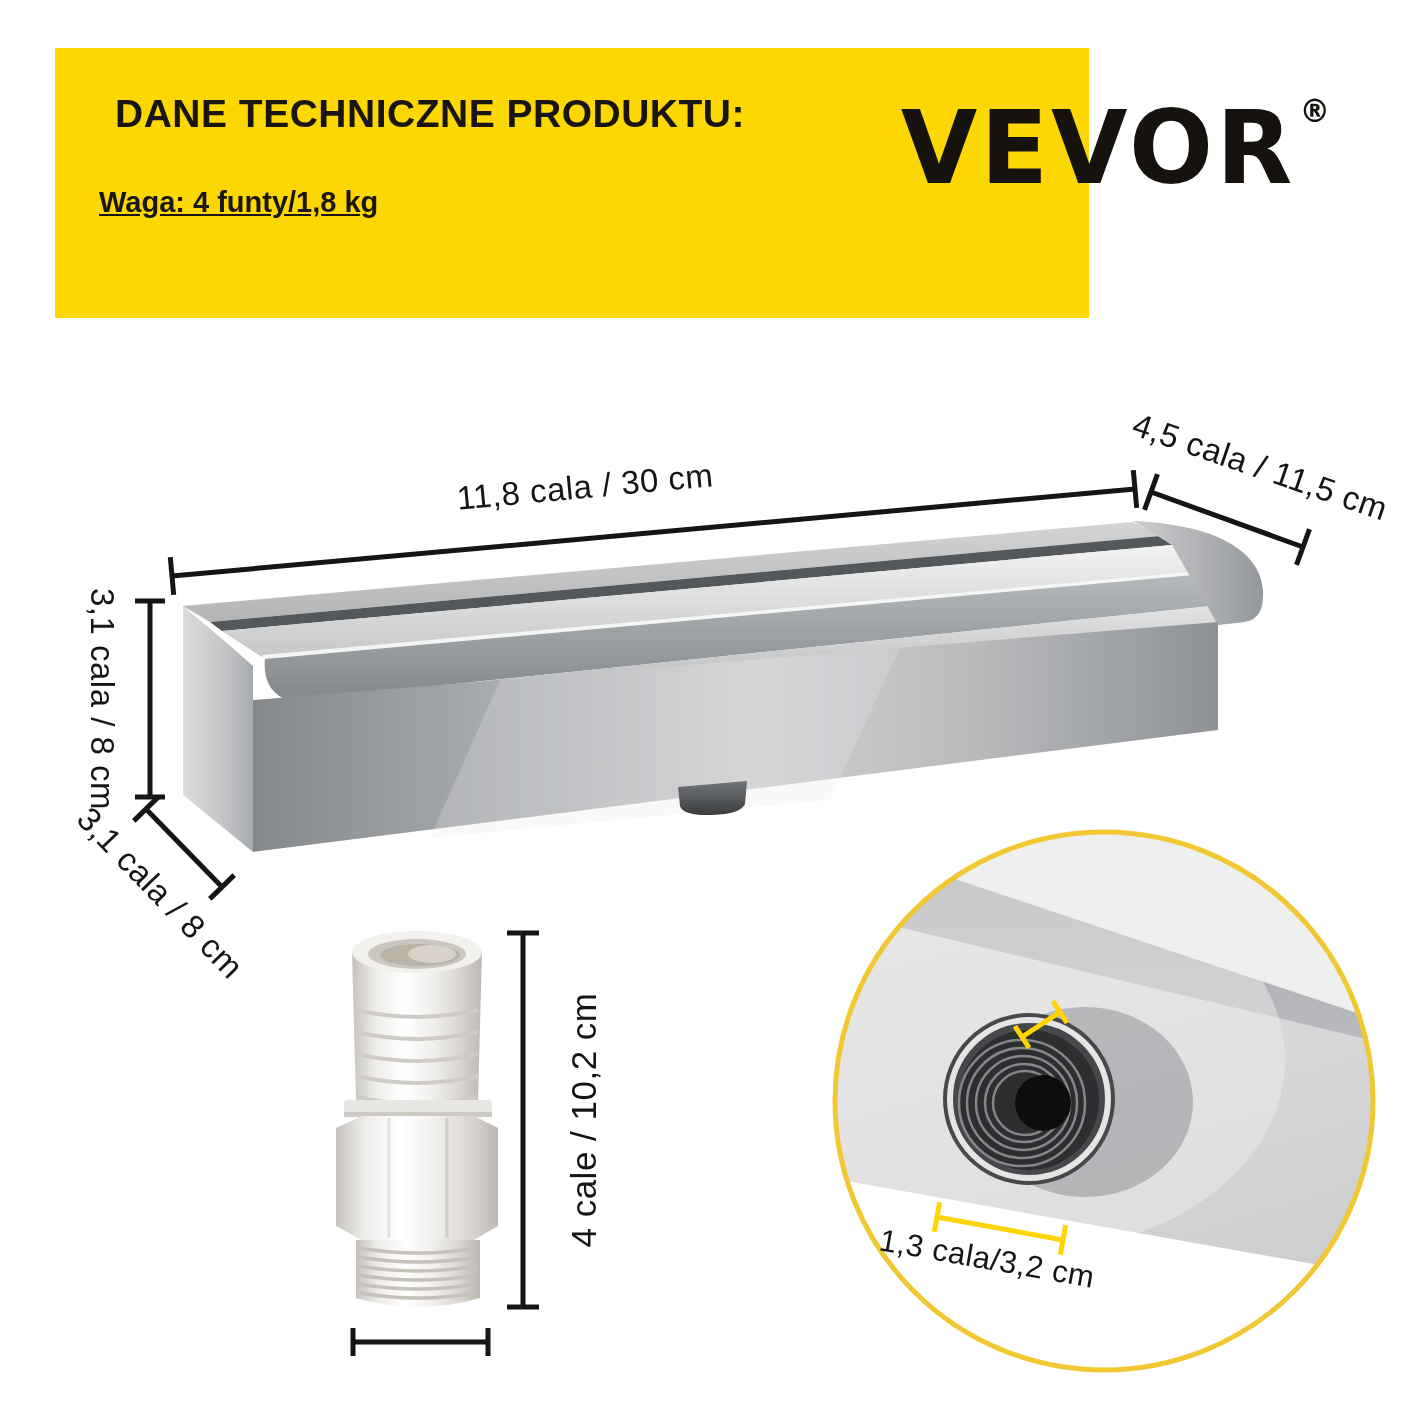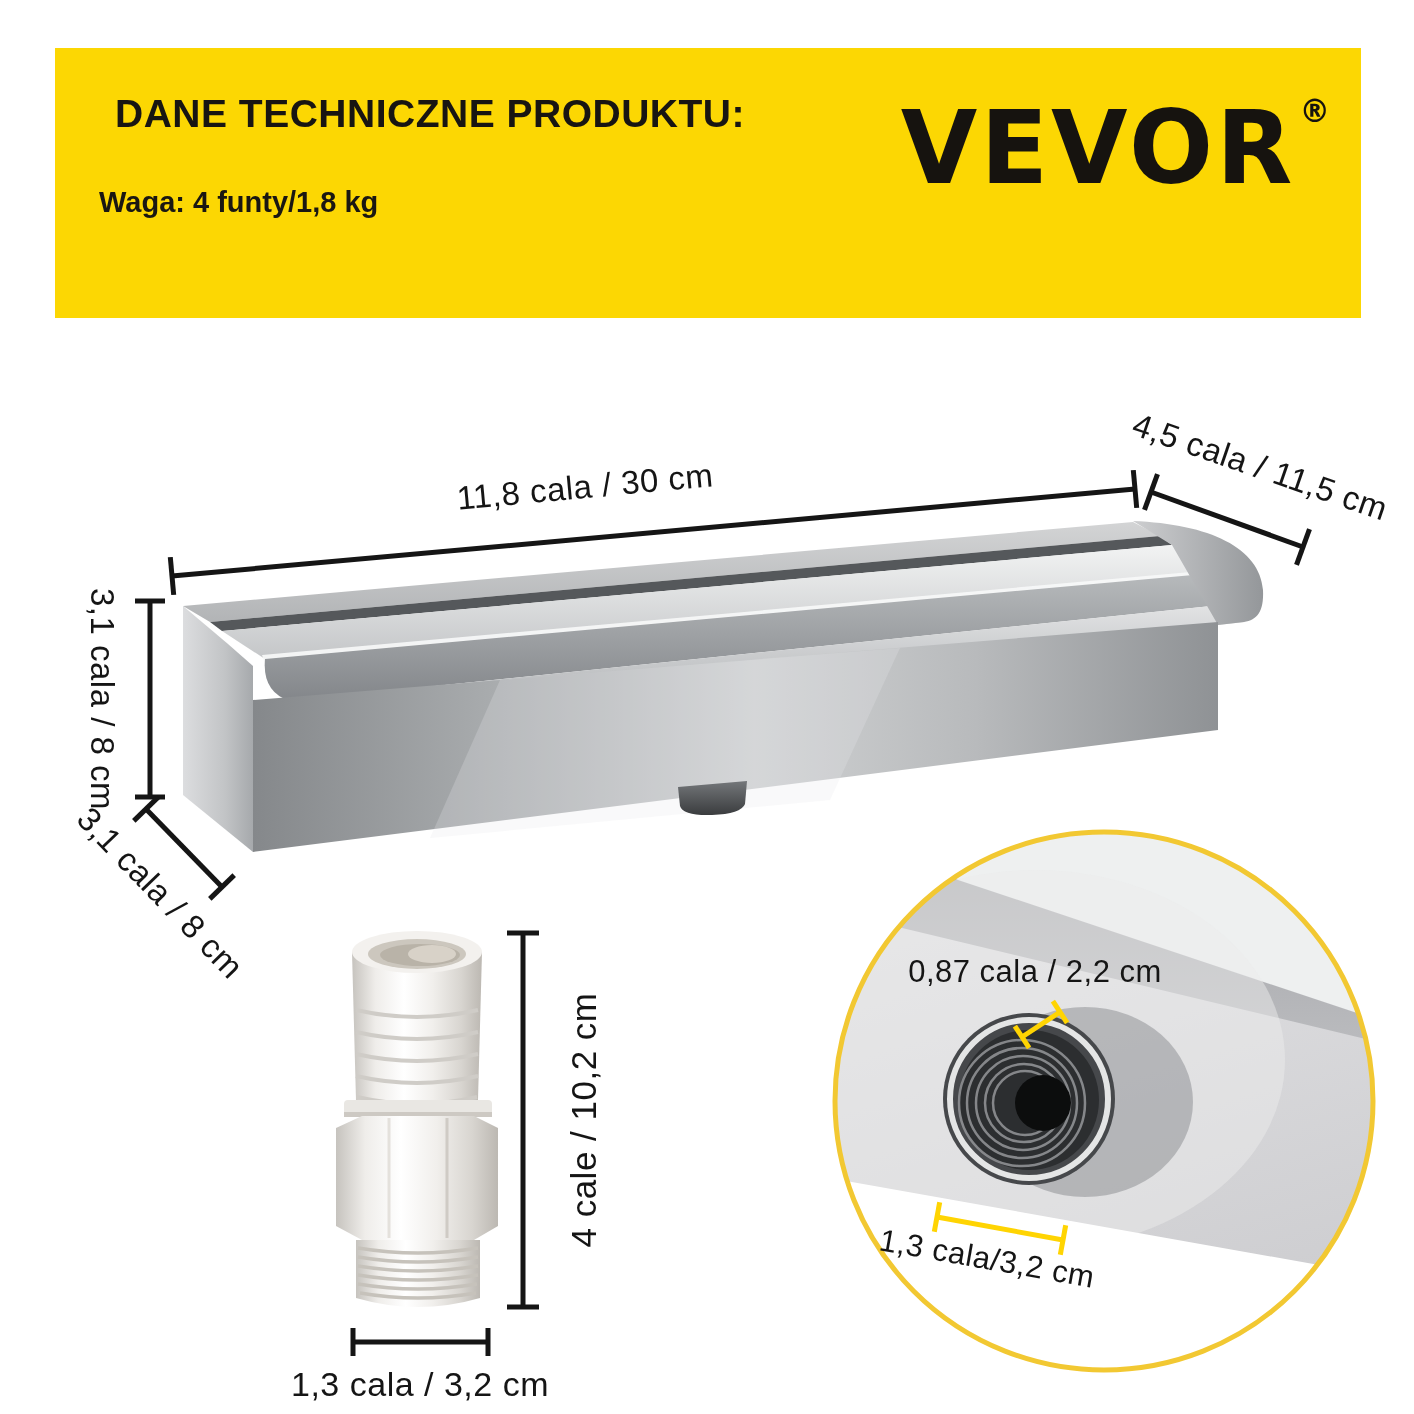--- a/index.html
+++ b/index.html
@@ -1,22 +1,22 @@
 <!DOCTYPE html>
 <html><head>
 <meta charset="utf-8">
 <style>
   html,body{margin:0;padding:0;background:#ffffff;}
   #stage{position:relative;width:1414px;height:1414px;background:#ffffff;overflow:hidden;
          font-family:"Liberation Sans",sans-serif;}
   svg{position:absolute;left:0;top:0;}
-  .banner{position:absolute;left:55px;top:48px;width:1306px;height:270px;background:#FCD703;}
+  .banner{position:absolute;left:55px;top:48px;width:1034px;height:270px;background:#FCD703;}
   .banner-title{position:absolute;left:60px;top:44px;font-size:39px;font-weight:700;
                 color:#181512;letter-spacing:.5px;white-space:nowrap;}
-  .banner-line{position:absolute;left:44px;font-size:29px;font-weight:700;color:#1a1712;white-space:nowrap;}
+  .banner-line{position:absolute;left:44px;font-size:29px;font-weight:700;color:#1a1712;white-space:nowrap;text-decoration:underline;}
   .banner-line.l1{top:138px;}
   .banner-line.l2{top:180px;}
   .logo{position:absolute;left:850px;top:52px;font-family:"DejaVu Sans","Liberation Sans",sans-serif;
         font-size:97px;font-weight:700;letter-spacing:3px;color:#16130f;line-height:1;
         transform:scale(1.02,1.04);}
   .logo sup{font-size:30px;font-weight:700;vertical-align:top;line-height:1;position:relative;top:-2px;left:4px;}
   .dim{position:absolute;font-size:33px;font-weight:400;color:#151515;letter-spacing:.5px;
        white-space:nowrap;transform:translate(-50%,-50%) rotate(var(--r,0deg));}
   .dim.small{font-size:31px;}
 </style>
@@ -217,17 +217,15 @@
     <div class="banner-title">DANE TECHNICZNE PRODUKTU:</div>
     <div class="banner-line l1">Waga: 4 funty/1,8 kg</div>
     <div class="logo"><span>VEVOR</span><sup>®</sup></div>
   </div>
 
   <div class="dim" style="left:585px;top:487px;--r:-5.3deg">11,8 cala / 30 cm</div>
   <div class="dim" style="left:1260px;top:467px;--r:19deg">4,5 cala / 11,5 cm</div>
   <div class="dim" style="left:102px;top:699px;--r:90deg">3,1 cala / 8 cm</div>
   <div class="dim" style="left:160px;top:893px;--r:46deg">3,1 cala / 8 cm</div>
   <div class="dim" style="left:584px;top:1120px;--r:-90deg;font-size:35px">4 cale / 10,2 cm</div>
-  <div class="dim" style="left:420px;top:1384px;font-size:34px">1,3 cala / 3,2 cm</div>
-  <div class="dim small" style="left:1035px;top:972px">0,87 cala / 2,2 cm</div>
   <div class="dim small" style="left:987px;top:1259px;--r:10deg">1,3 cala/3,2 cm</div>
 
 </div>
 
 </body></html>

